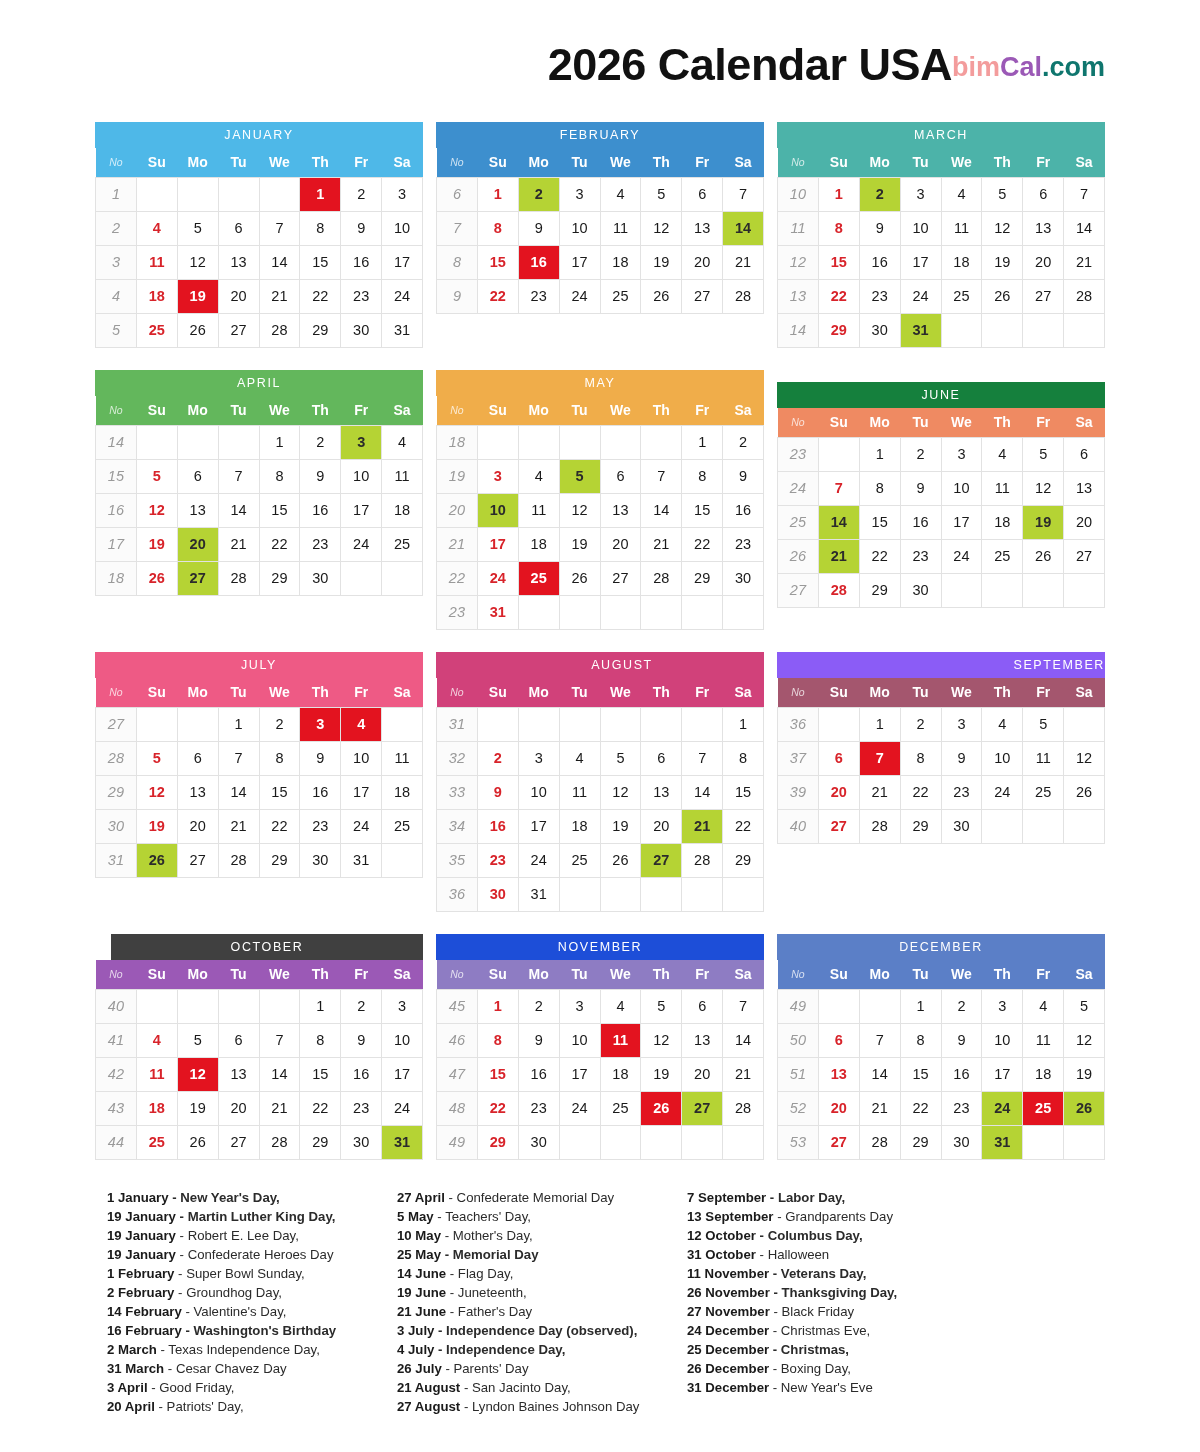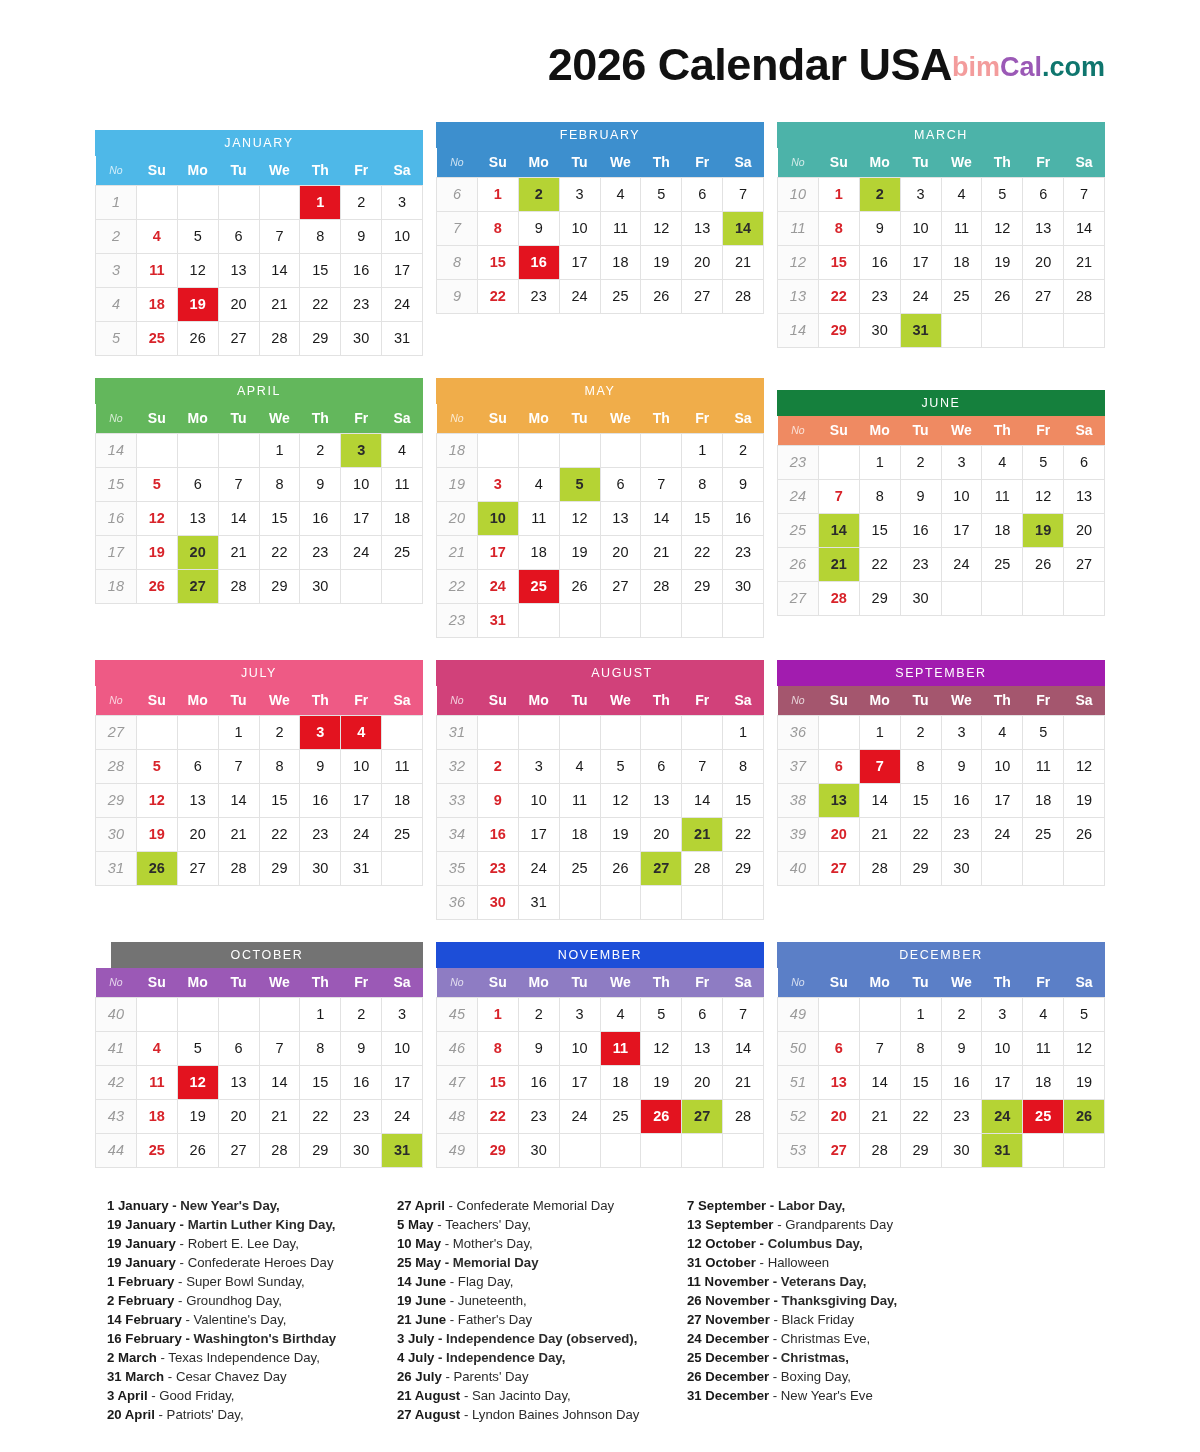--- a/index.html
+++ b/index.html
@@ -131,21 +131,21 @@
 
   <div class="header">
     <div class="title">2026 Calendar USA</div>
     <div class="brand">
       <span class="b1">bim</span><span class="b2">Cal</span><span class="b3">.com</span>
     </div>
   </div>
 
   <div class="months" id="months">
       <div class="month">
-        <div class="month-title" style="background: rgb(78, 184, 232); margin-top: 8px;">JANUARY</div>
+        <div class="month-title" style="background: rgb(78, 184, 232);">JANUARY</div>
         <table class="cal">
           <thead>
             <tr style="background: rgb(78, 184, 232);">
               <th class="wk">No</th>
               <th>Su</th>
               <th>Mo</th>
               <th>Tu</th>
               <th>We</th>
               <th>Th</th>
               <th>Fr</th>
@@ -693,21 +693,21 @@
               <td class="empty"></td>
               <td class="empty"></td>
               <td class="empty"></td>
               <td class="empty"></td>
               <td class="empty"></td>
             </tr>
           </tbody>
         </table>
       </div>
       <div class="month">
-        <div class="month-title" style="background: #a21caf;">SEPTEMBER</div>
+        <div class="month-title" style="background: #8b5cf6; text-align: right;">SEPTEMBER</div>
         <table class="cal">
           <thead>
             <tr style="background: rgb(164, 86, 110);">
               <th class="wk">No</th>
               <th>Su</th>
               <th>Mo</th>
               <th>Tu</th>
               <th>We</th>
               <th>Th</th>
               <th>Fr</th>
@@ -729,30 +729,20 @@
               <td class="wk">37</td>
               <td class="day sun">6</td>
               <td class="day hol-red">7</td>
               <td class="day">8</td>
               <td class="day">9</td>
               <td class="day">10</td>
               <td class="day">11</td>
               <td class="day">12</td>
             </tr>
             <tr>
-              <td class="wk">38</td>
-              <td class="day hol-green">13</td>
-              <td class="day">14</td>
-              <td class="day">15</td>
-              <td class="day">16</td>
-              <td class="day">17</td>
-              <td class="day">18</td>
-              <td class="day">19</td>
-            </tr>
-            <tr>
               <td class="wk">39</td>
               <td class="day sun">20</td>
               <td class="day">21</td>
               <td class="day">22</td>
               <td class="day">23</td>
               <td class="day">24</td>
               <td class="day">25</td>
               <td class="day">26</td>
             </tr>
             <tr>
@@ -762,21 +752,21 @@
               <td class="day">29</td>
               <td class="day">30</td>
               <td class="empty"></td>
               <td class="empty"></td>
               <td class="empty"></td>
             </tr>
           </tbody>
         </table>
       </div>
       <div class="month">
-        <div class="month-title" style="background: #737373; margin-left: 16px;">OCTOBER</div>
+        <div class="month-title" style="background: #404040; margin-left: 16px;">OCTOBER</div>
         <table class="cal">
           <thead>
             <tr style="background: rgb(155, 89, 182);">
               <th class="wk">No</th>
               <th>Su</th>
               <th>Mo</th>
               <th>Tu</th>
               <th>We</th>
               <th>Th</th>
               <th>Fr</th>

